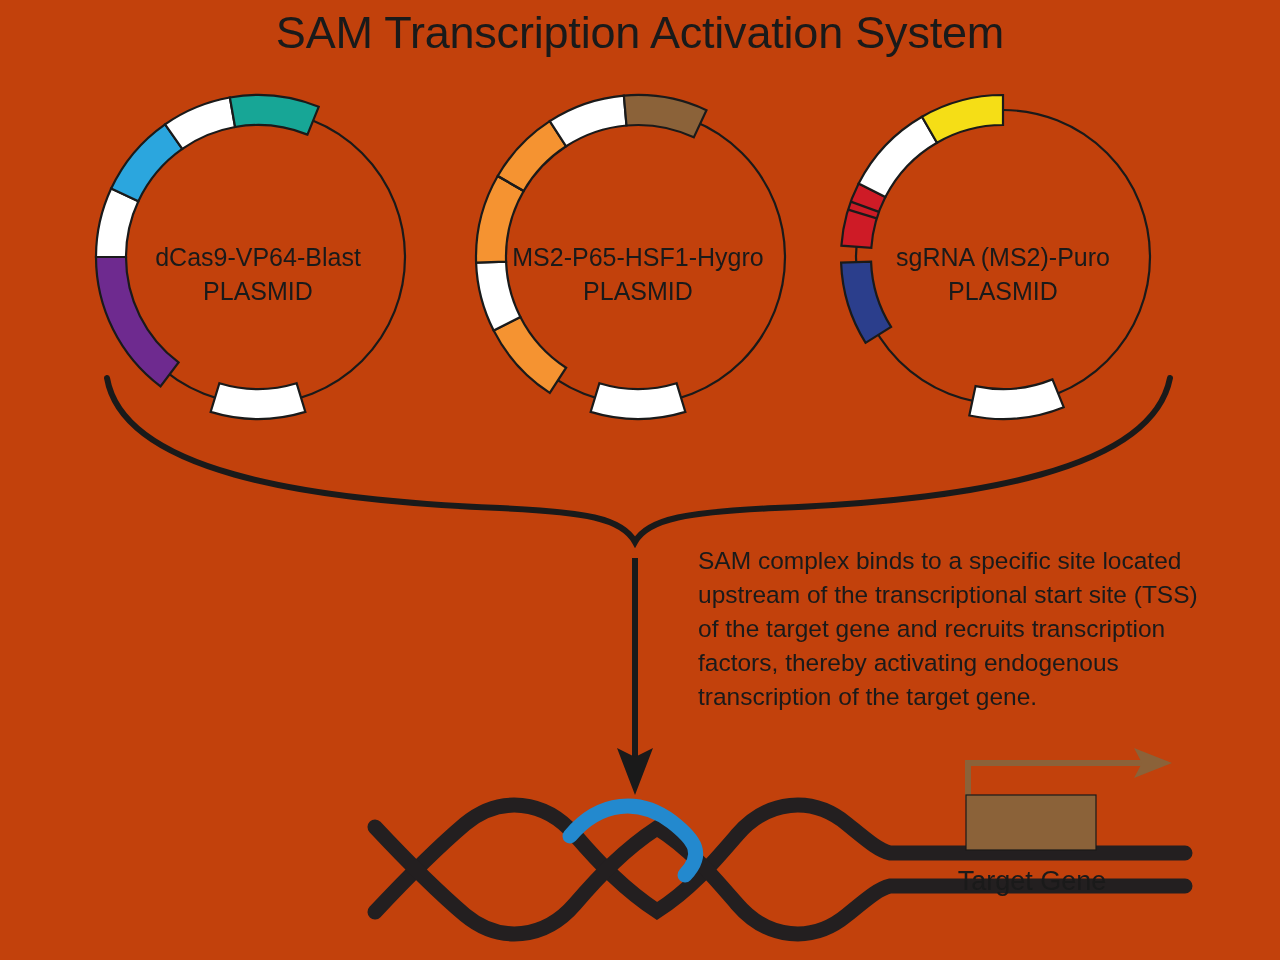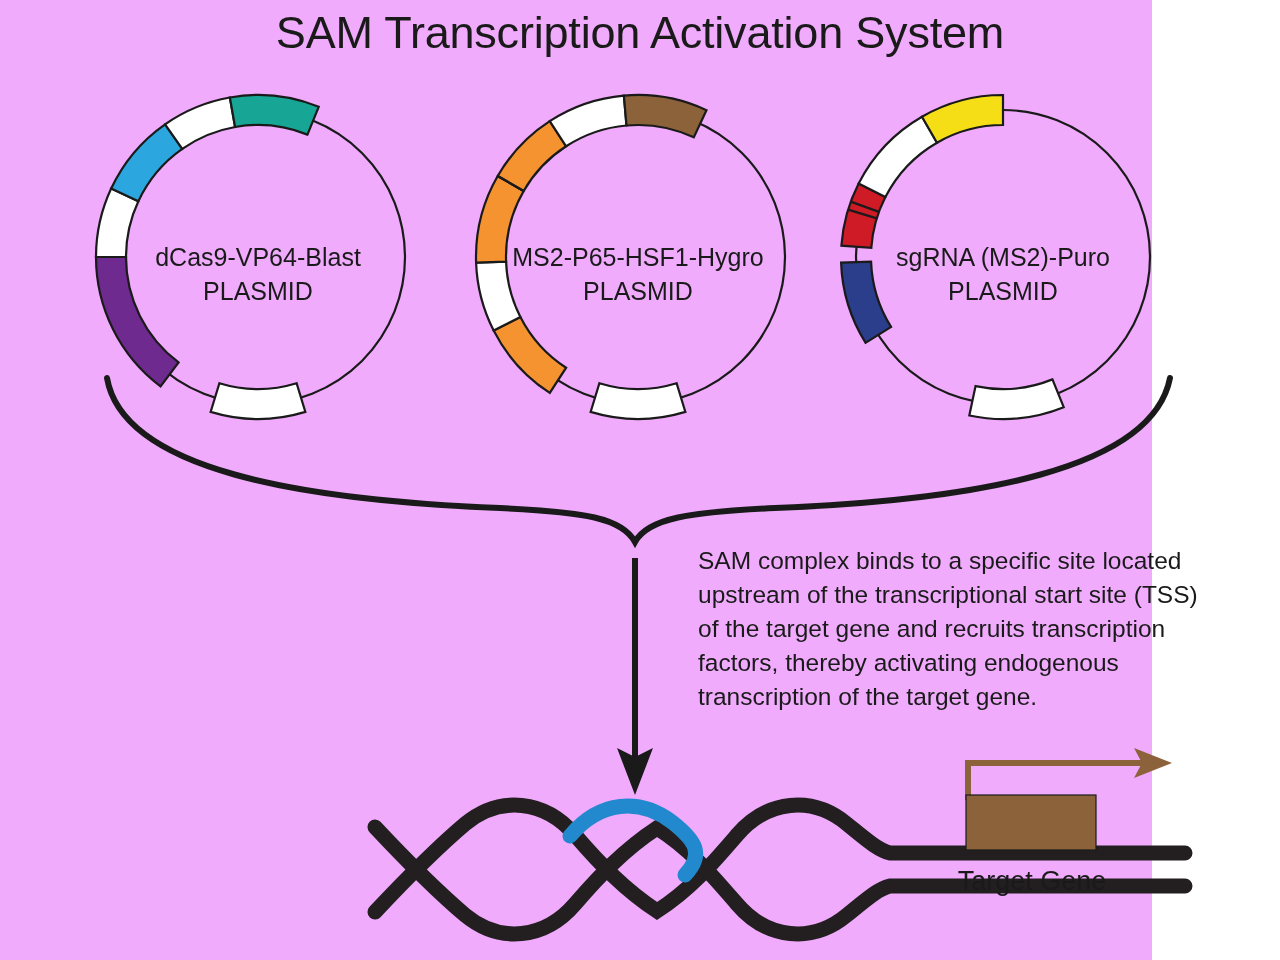--- a/index.html
+++ b/index.html
@@ -9,24 +9,23 @@
   }
   body {
     width: 1280px;
     height: 960px;
     overflow: hidden;
     font-family: "Liberation Sans", sans-serif;
     color: #1a1a1a;
   }
   #stage {
     position: relative;
-    width: 1128px;
+    width: 1280px;
     height: 960px;
-    background: #f0abfc;
-    padding-left: 24px;
+    background: #c2410c;
   }
   svg.canvas {
     position: absolute;
     left: 0;
     top: 0;
     width: 1280px;
     height: 960px;
   }
   .title-text {
     font-family: "Liberation Sans Narrow", "Liberation Sans", sans-serif;

